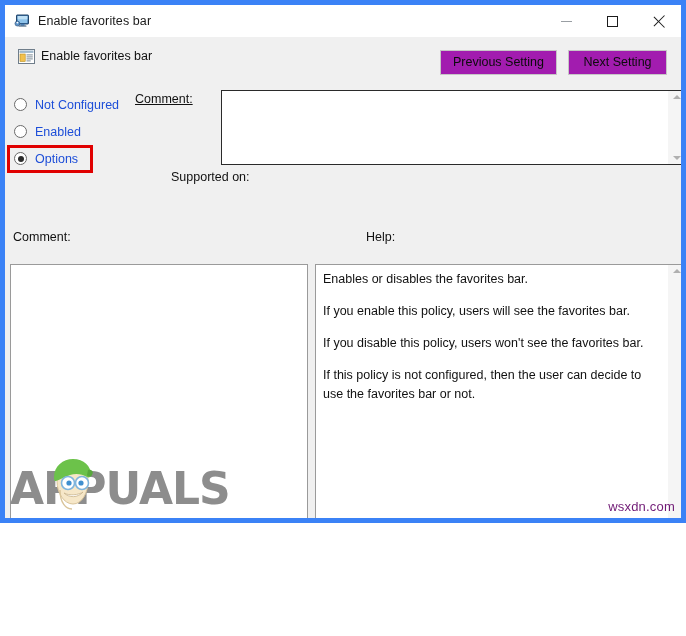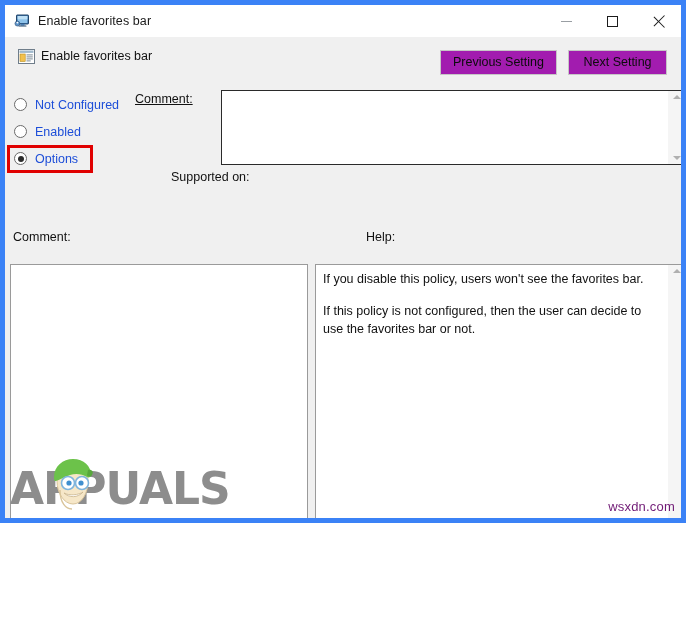--- a/index.html
+++ b/index.html
@@ -393,20 +393,22 @@
 
   <span class="field-label lbl-options">Comment:</span>
   <span class="field-label lbl-help">Help:</span>
 
   <div class="panel panel-options">
     <span class="tb-text"></span>
   </div>
 
   <div class="panel panel-help">
     <div class="help-text">
+      <p>Enables or disables the favorites bar.</p>
+      <p>If you enable this policy, users will see the favorites bar.</p>
       <p>If you disable this policy, users won't see the favorites bar.</p>
       <p>If this policy is not configured, then the user can decide to use the favorites bar or not.</p>
     </div>
     <div class="scroll-col">
       <span class="chev chev-up"></span>
       <span class="chev chev-down"></span>
     </div>
   </div>
 
   <div class="footer-sep"></div>

